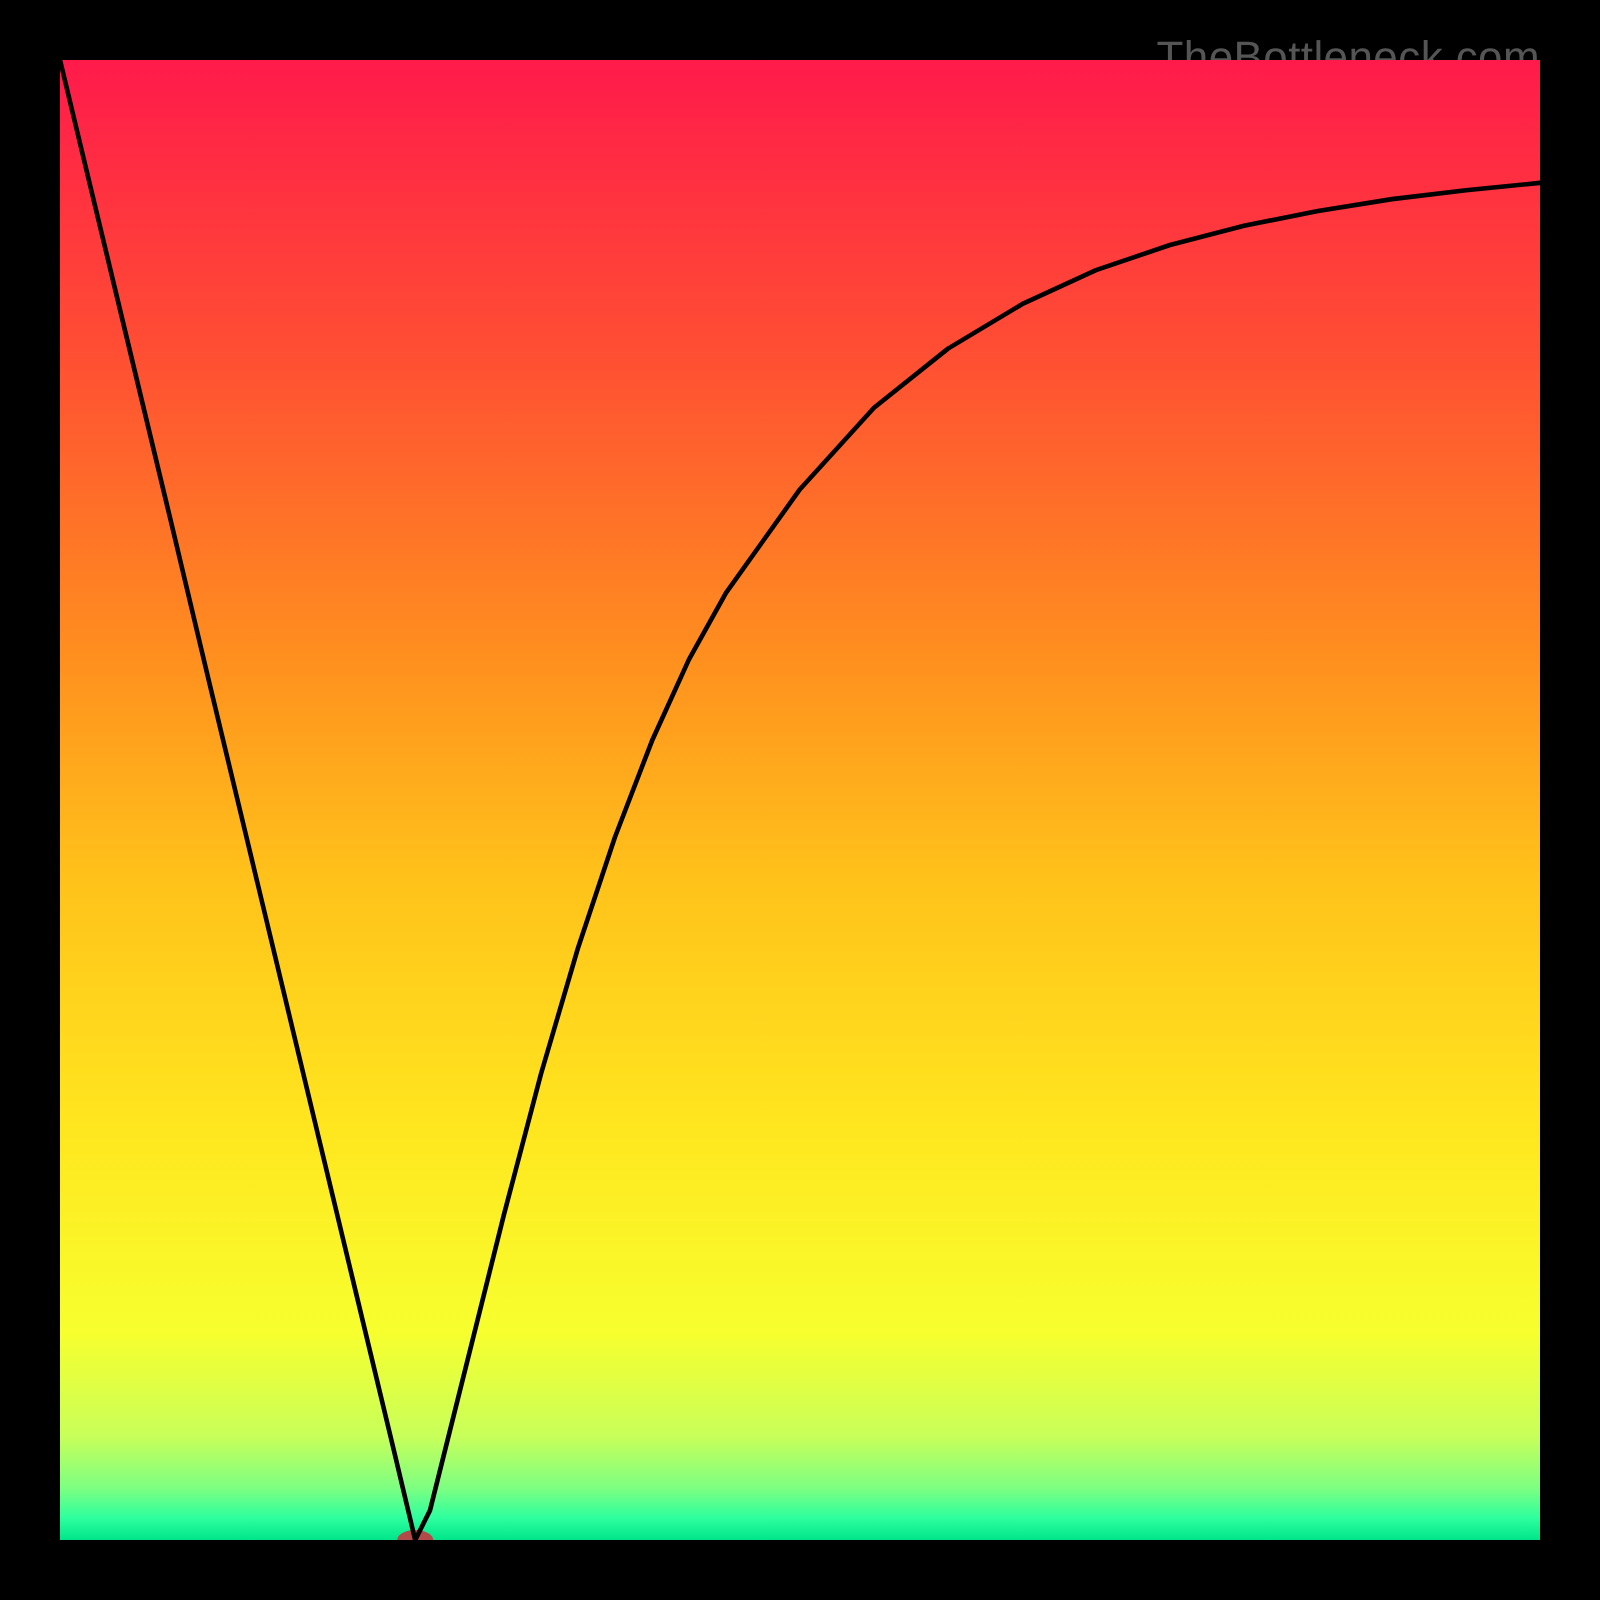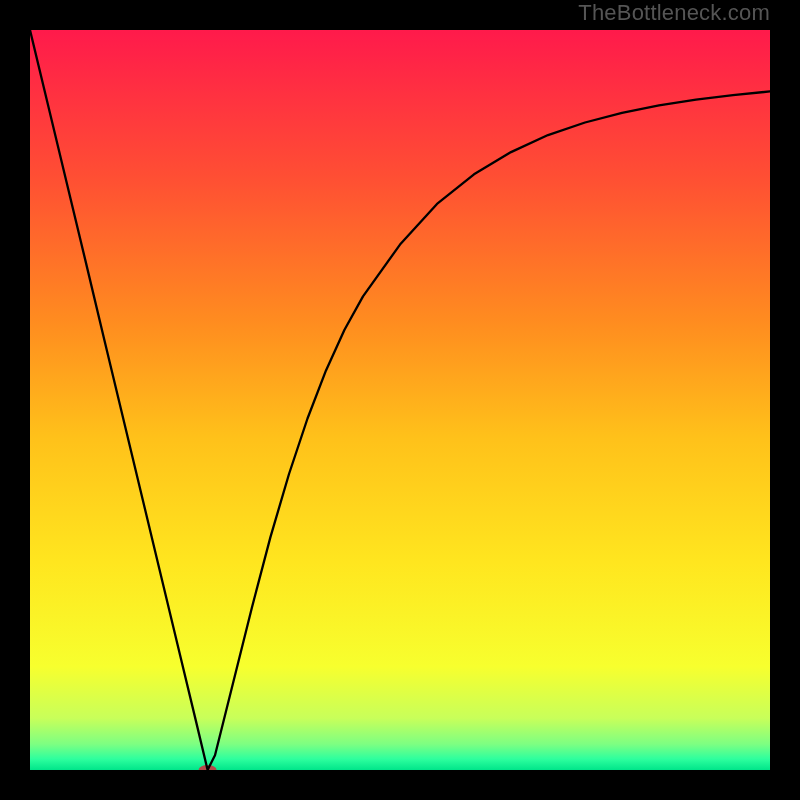--- a/index.html
+++ b/index.html
@@ -19,21 +19,21 @@
   }
   .plot {
     position: absolute;
     left: 30px;
     top: 30px;
     width: 740px;
     height: 740px;
   }
   .watermark {
     position: absolute;
-    top: 0;
+    top: 16px;
     right: 30px;
     color: #555;
     font-size: 22px;
     font-weight: 500;
     letter-spacing: 0.2px;
   }
   svg { display: block; }
 </style>
 </head>
 <body>

